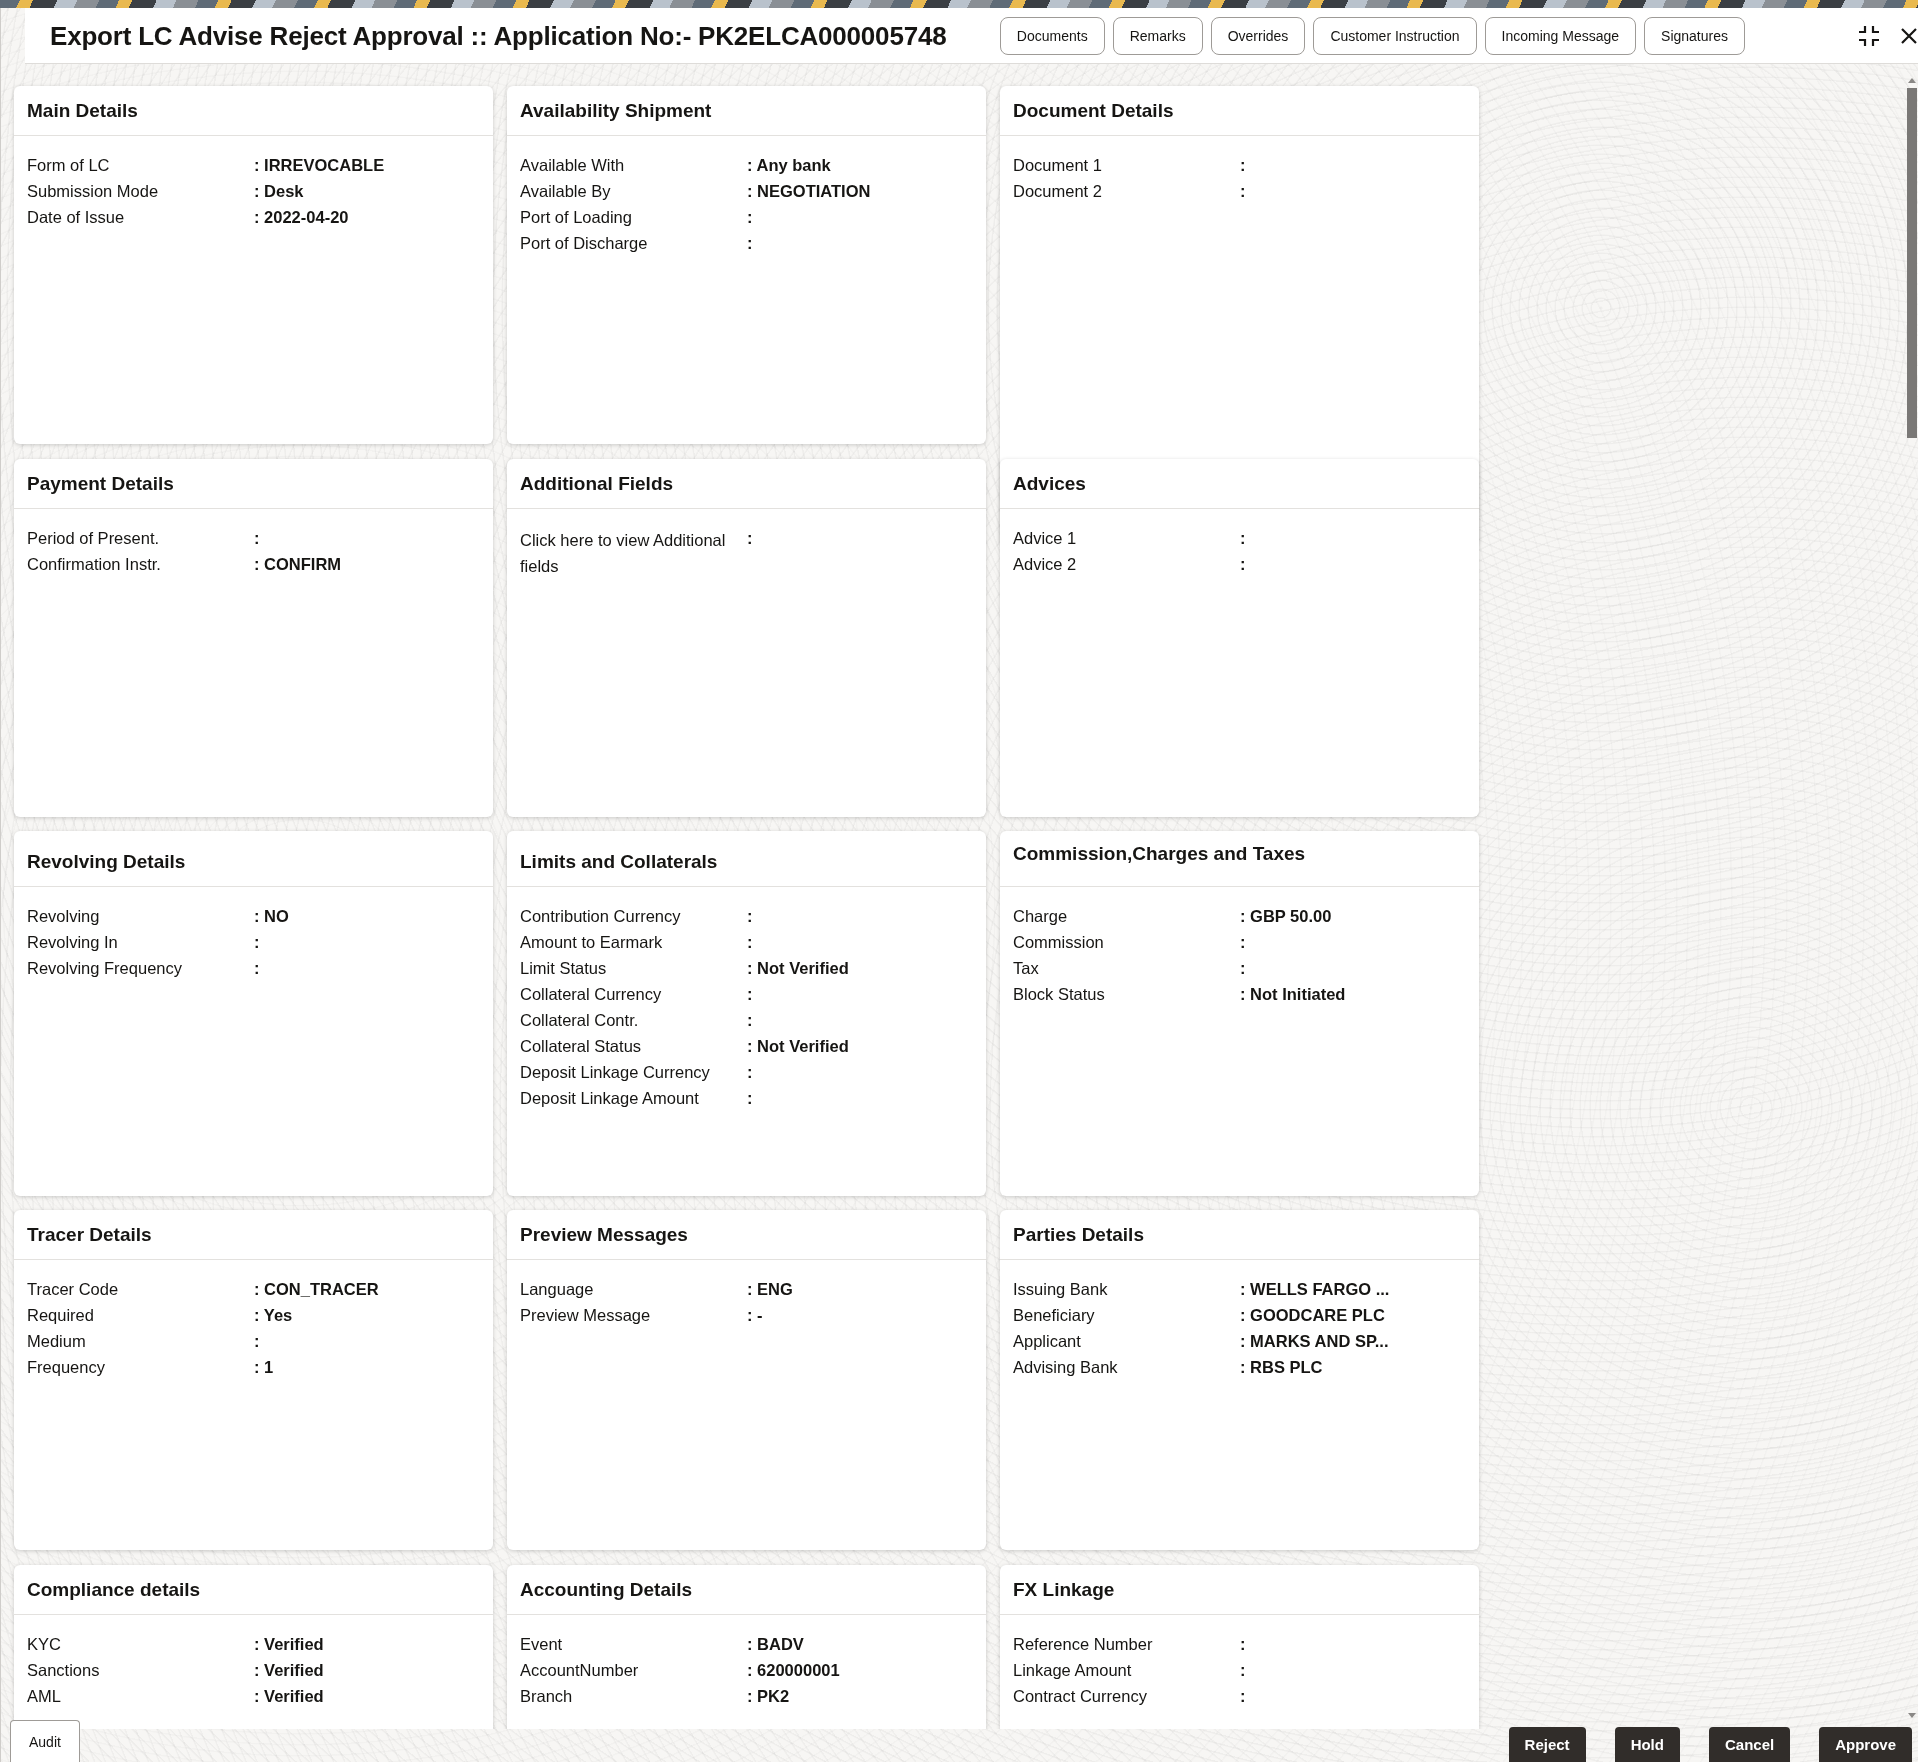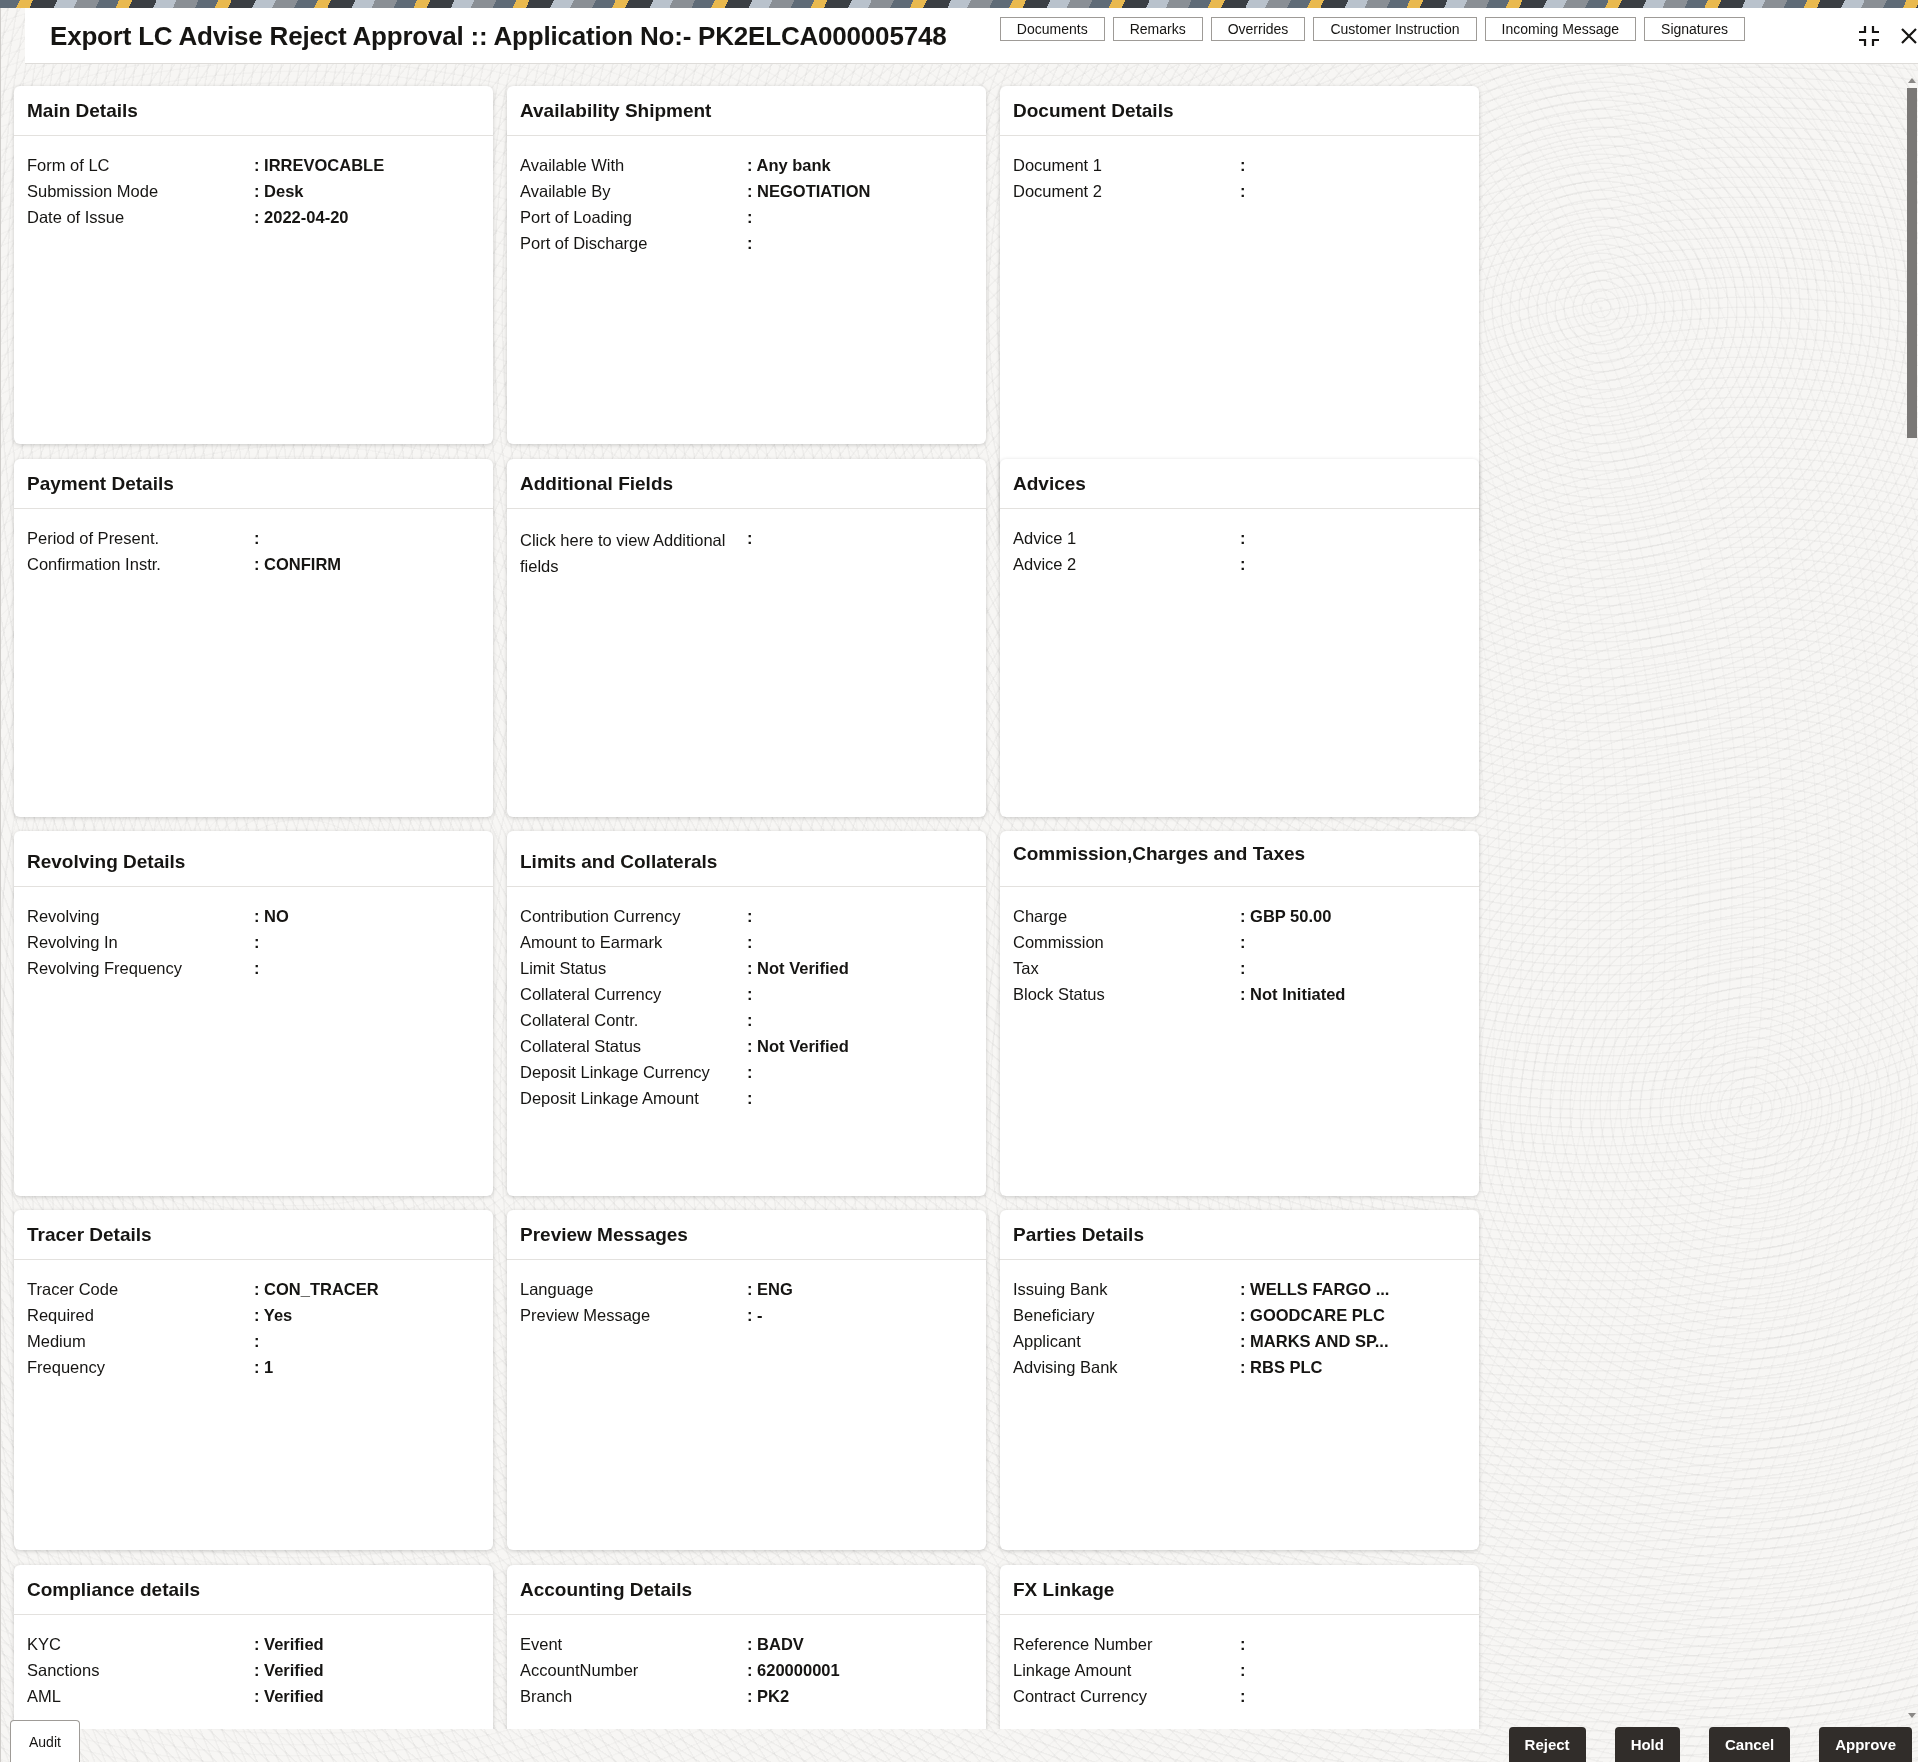--- a/index.html
+++ b/index.html
@@ -29,22 +29,22 @@
       background: #ffffff; border-bottom: 1px solid #dedcd9;
       display: flex; align-items: center; margin-left: 24px;
     }
     .title {
       position: absolute; left: 25px; top: 13px;
       font-size: 26px; font-weight: bold; letter-spacing: -0.2px; color: #161513;
       white-space: nowrap;
     }
     .hdr-btns { position: absolute; right: 198px; top: 9px; display: flex; gap: 8px; }
     .hdr-btn {
-      height: 24px; padding: 0 16px; background: #fff; border: 1px solid #9e9b97;
-      border-radius: 0; font-size: 14px; color: #161513; display: flex; align-items: center;
+      height: 38px; padding: 0 16px; background: #fff; border: 1px solid #9e9b97;
+      border-radius: 8px; font-size: 14px; color: #161513; display: flex; align-items: center;
       font-family: "Liberation Sans", sans-serif; cursor: pointer; white-space: nowrap;
     }
     .icon-btn {
       position: absolute; top: 14px; width: 28px; height: 28px;
       display: flex; align-items: center; justify-content: center; cursor: pointer;
     }
     .content {
       position: absolute; left: 0; top: 56px; width: 1900px; height: 1665px; overflow: hidden;
     }
     .card {

